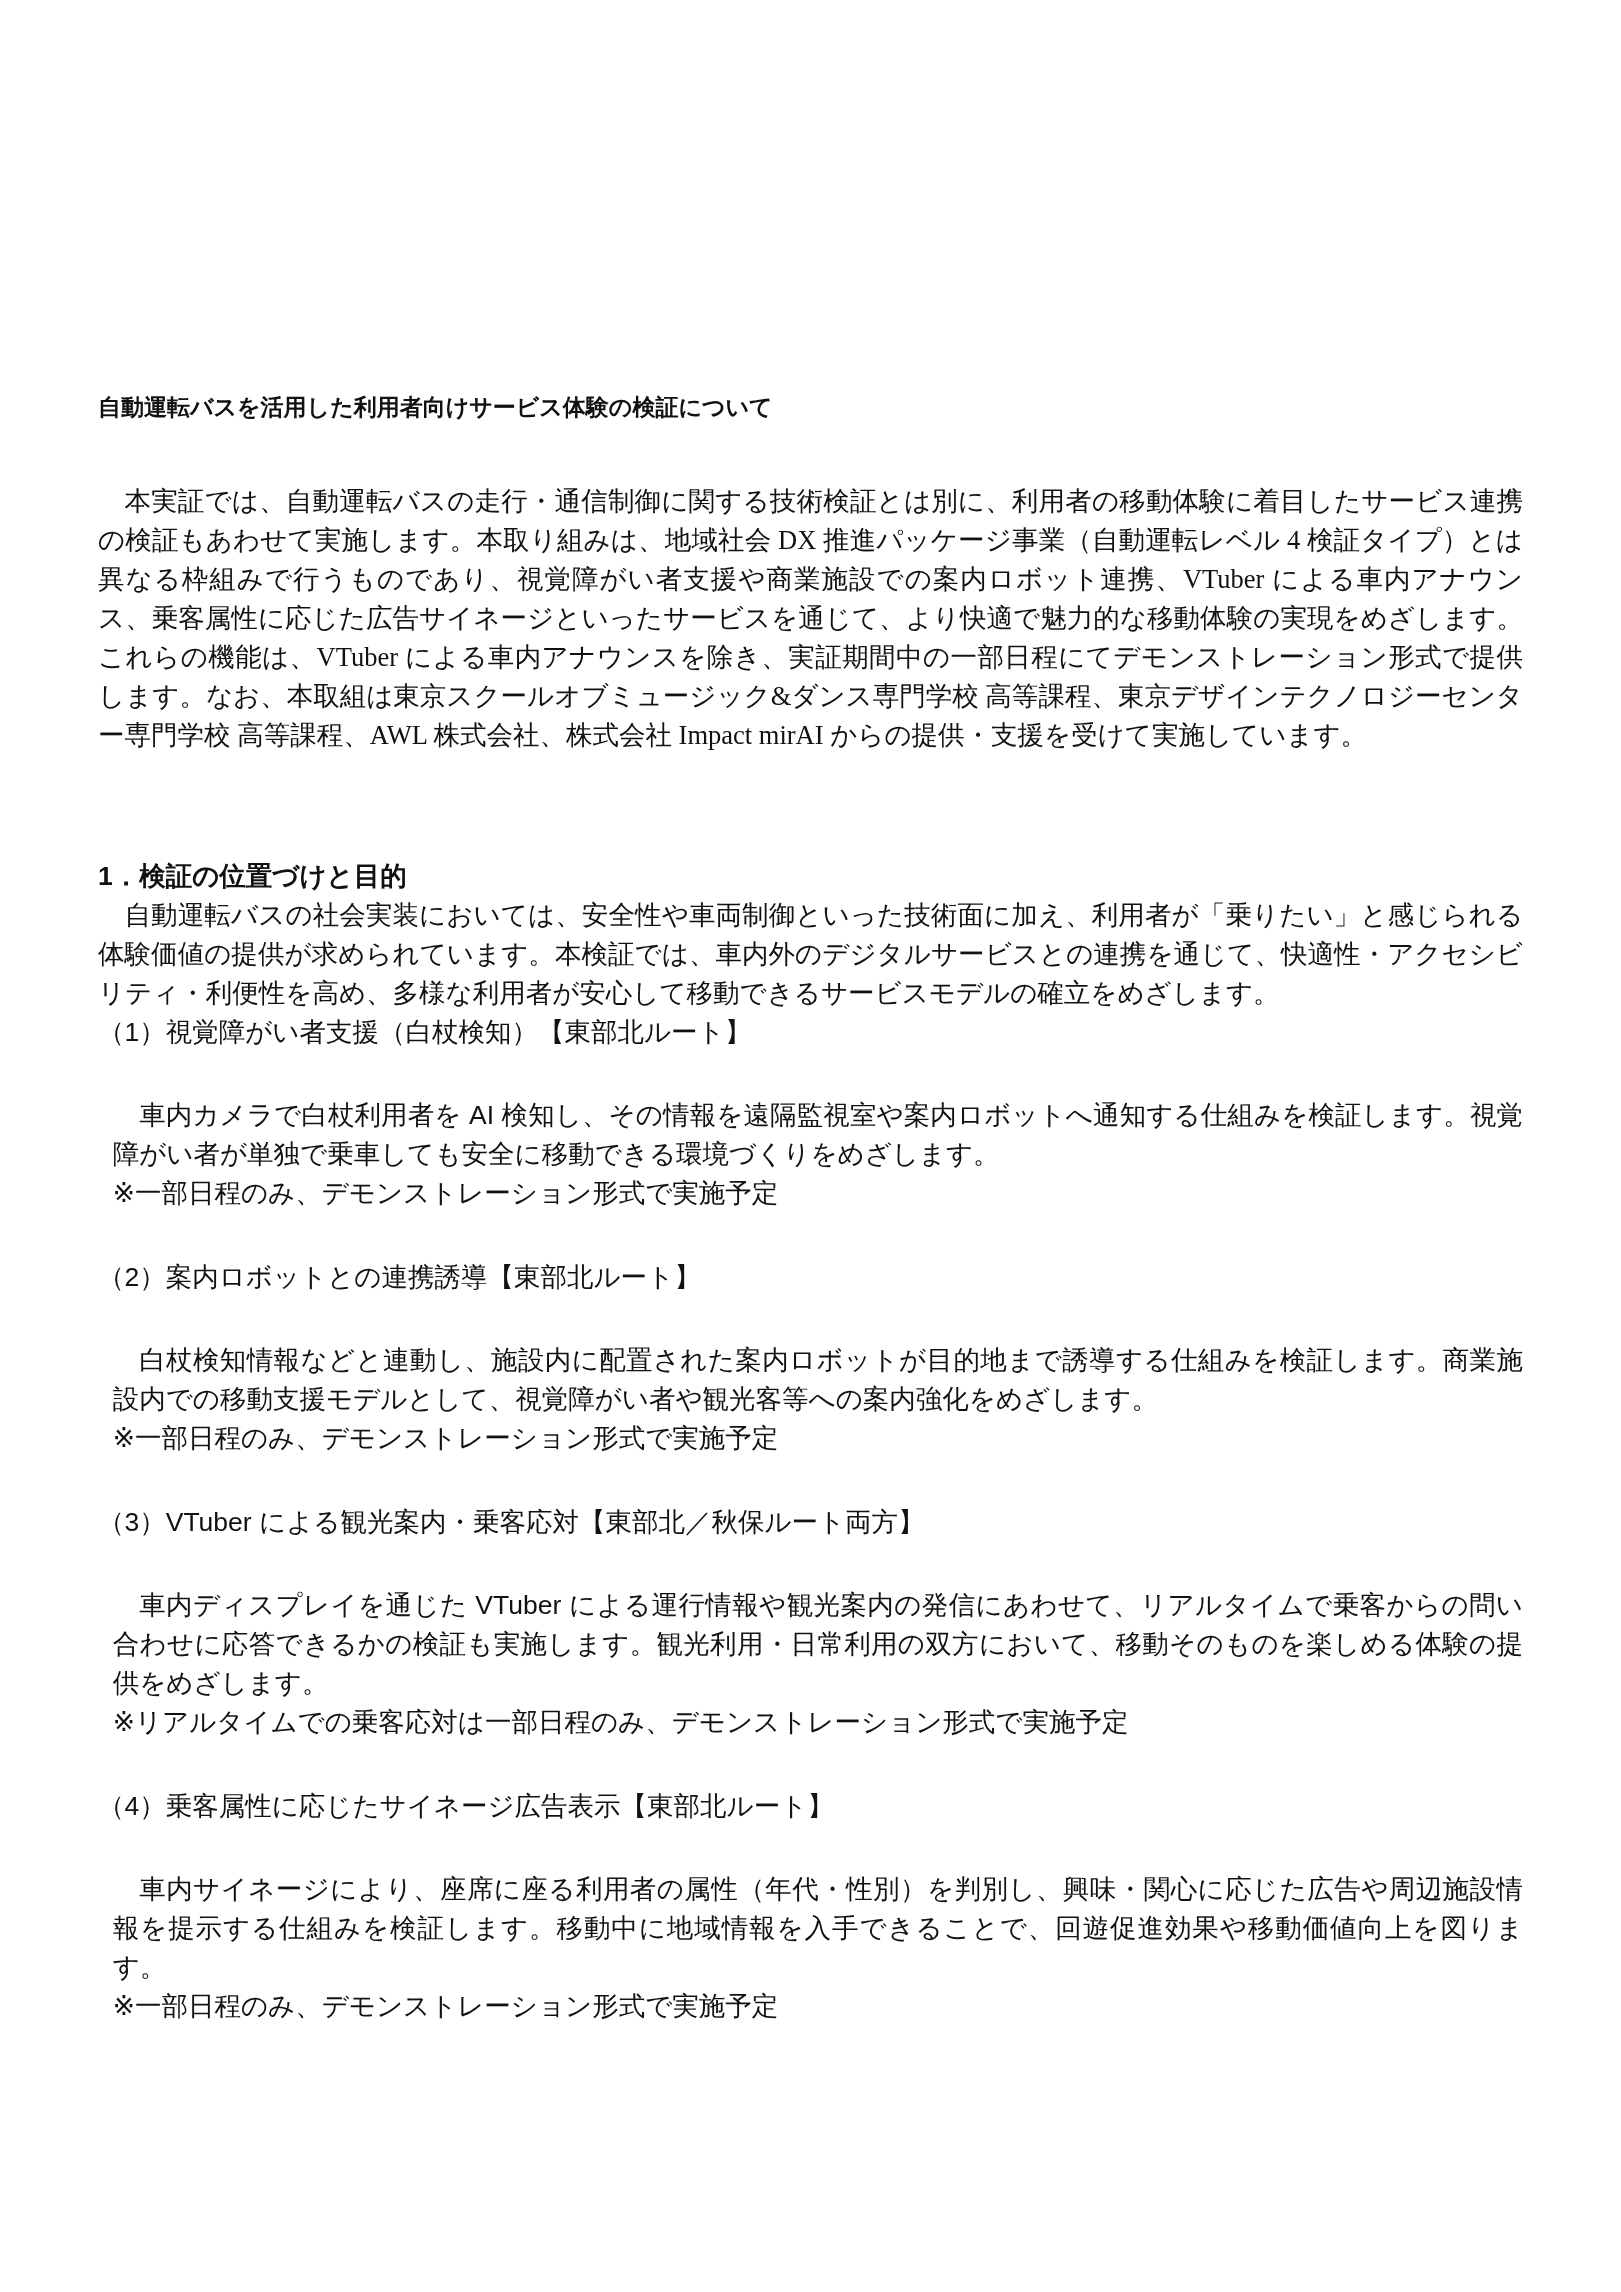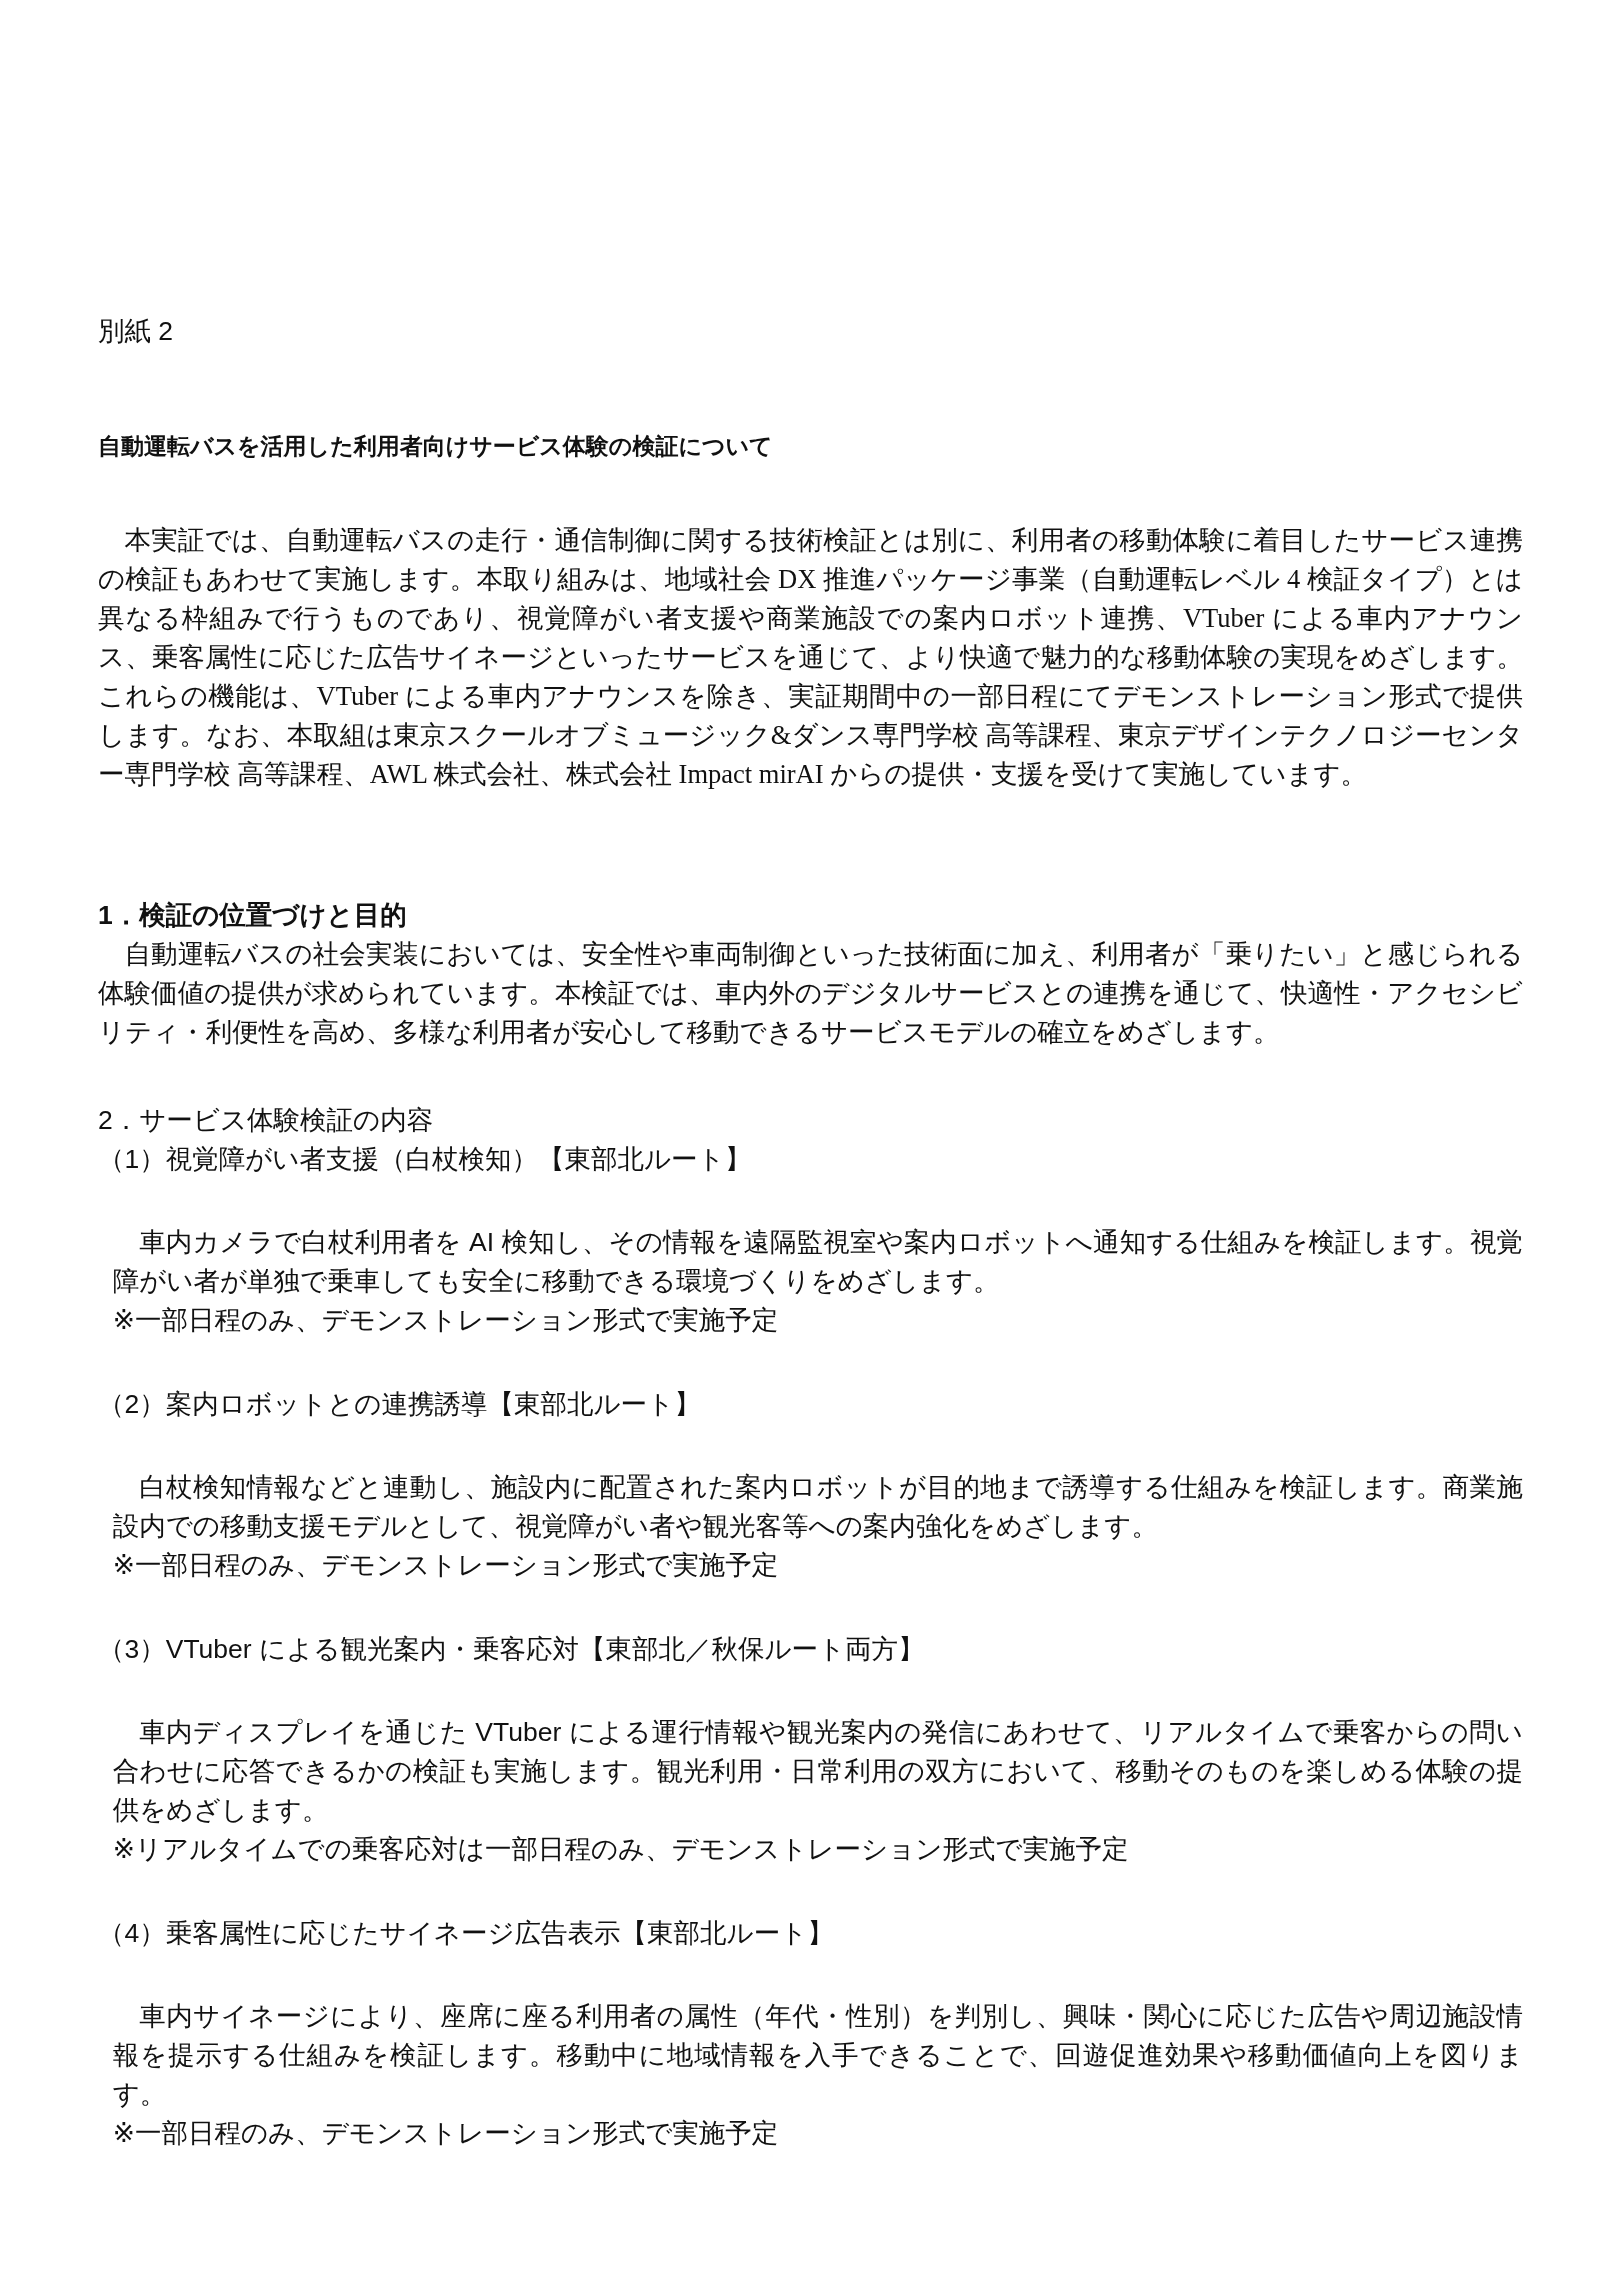--- a/index.html
+++ b/index.html
@@ -52,33 +52,31 @@
     margin-top: 44px;
   }
   .item-note { }
   p, h1, h2, h3, div { margin: 0; }
 </style>
 </head>
 <body>
 
 <div class="page">
 
-  <div class="attachment-label">別紙 2</div>
 
   <h1 class="doc-title">自動運転バスを活用した利用者向けサービス体験の検証について</h1>
 
   <p class="intro">本実証では、自動運転バスの走行・通信制御に関する技術検証とは別に、利用者の移動体験に着目したサービス連携の検証もあわせて実施します。本取り組みは、地域社会 DX 推進パッケージ事業（自動運転レベル 4 検証タイプ）とは異なる枠組みで行うものであり、視覚障がい者支援や商業施設での案内ロボット連携、VTuber による車内アナウンス、乗客属性に応じた広告サイネージといったサービスを通じて、より快適で魅力的な移動体験の実現をめざします。これらの機能は、VTuber による車内アナウンスを除き、実証期間中の一部日程にてデモンストレーション形式で提供します。なお、本取組は東京スクールオブミュージック&amp;ダンス専門学校 高等課程、東京デザインテクノロジーセンター専門学校 高等課程、AWL 株式会社、株式会社 Impact mirAI からの提供・支援を受けて実施しています。</p>
 
   <div>
     <div class="section-heading section1-heading">1．検証の位置づけと目的</div>
     <p class="section1-body">自動運転バスの社会実装においては、安全性や車両制御といった技術面に加え、利用者が「乗りたい」と感じられる体験価値の提供が求められています。本検証では、車内外のデジタルサービスとの連携を通じて、快適性・アクセシビリティ・利便性を高め、多様な利用者が安心して移動できるサービスモデルの確立をめざします。</p>
   </div>
 
   <div>
-    <div class="section-heading section2-heading">2．サービス体験検証の内容</div>
 
     <div class="service-item">
       <div class="item-heading">（1）視覚障がい者支援（白杖検知）【東部北ルート】</div>
       <div class="item-content">
         <p class="item-body">車内カメラで白杖利用者を AI 検知し、その情報を遠隔監視室や案内ロボットへ通知する仕組みを検証します。視覚障がい者が単独で乗車しても安全に移動できる環境づくりをめざします。</p>
         <div class="item-note">※一部日程のみ、デモンストレーション形式で実施予定</div>
       </div>
     </div>
 
     <div class="service-item">

